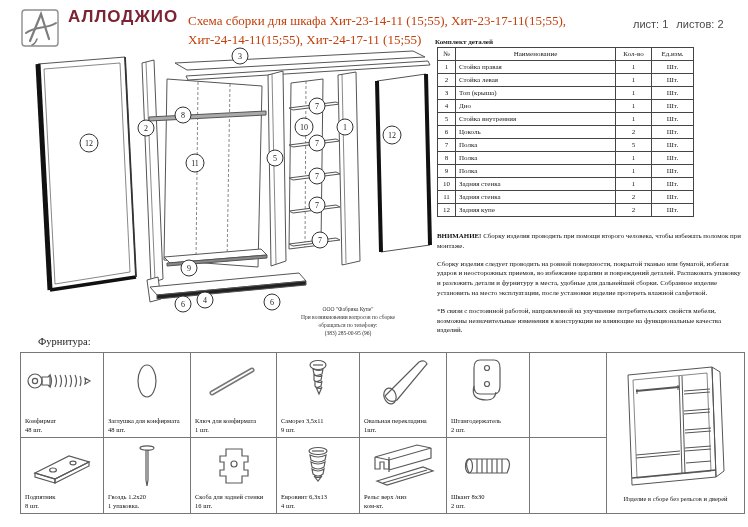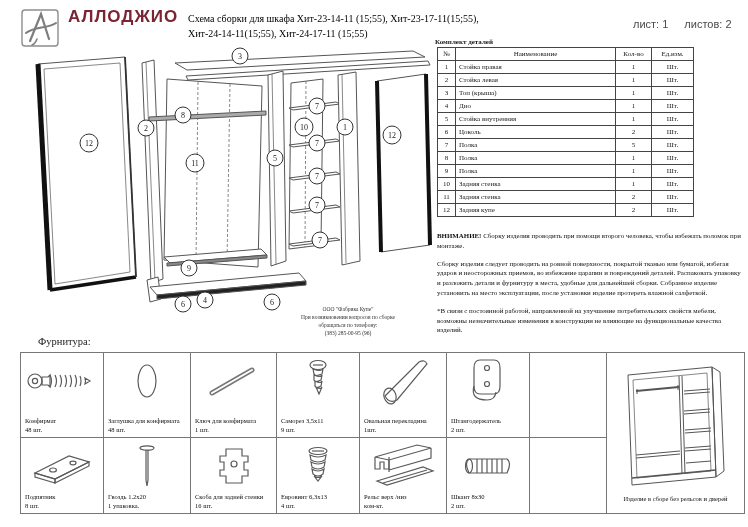--- a/index.html
+++ b/index.html
@@ -9,24 +9,24 @@
 
   
   .logo { position:absolute; left:20px; top:8px; display:flex; gap:8px; }
   .logo-mark { width:40px; height:40px; }
   .logo-text { display:flex; flex-direction:column; }
   .brand { font-family:"Liberation Sans", sans-serif; font-weight:bold;
            font-size:17px; letter-spacing:1px; color:#7b2433; line-height:1.1; }
   .tagline { font-family:"Liberation Sans", sans-serif; font-size:15px;
              color:#8a8a8a; line-height:1.1; transform:translateX(28px); }
   .title { position:absolute; left:188px; top:12px; width:380px;
-           font-size:10px; line-height:1.45; color:#000000; }
+           font-size:13px; line-height:1.45; color:#c2410c; }
   .sheetinfo { position:absolute; left:633px; top:18px; width:112px;
                font-family:"Liberation Sans", sans-serif; font-size:11px;
-               color:#4a4a4a; display:flex; gap:16px; white-space:nowrap; }
+               color:#4a4a4a; display:flex; gap:8px; white-space:nowrap; }
 
   
   .diagram { position:absolute; left:15px; top:46px; }
   .diagram svg text.callout-num { font-family:"Liberation Serif", serif; font-size:8px; fill:#222; }
   .factory-note { position:absolute; left:268px; top:306px; width:160px;
                   text-align:center; font-size:5.5px; line-height:1.45; color:#333; }
 
   
   .parts-caption { position:absolute; left:435px; top:38px; font-size:7px; font-weight:bold; }
   table.parts { position:absolute; left:437px; top:47px; border-collapse:collapse;

